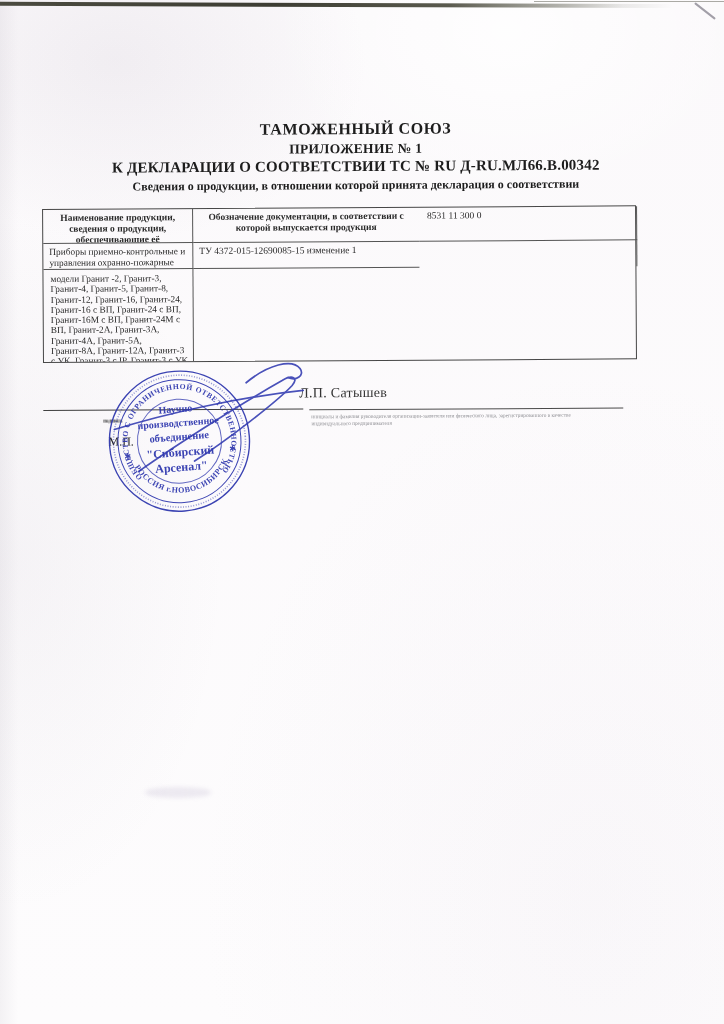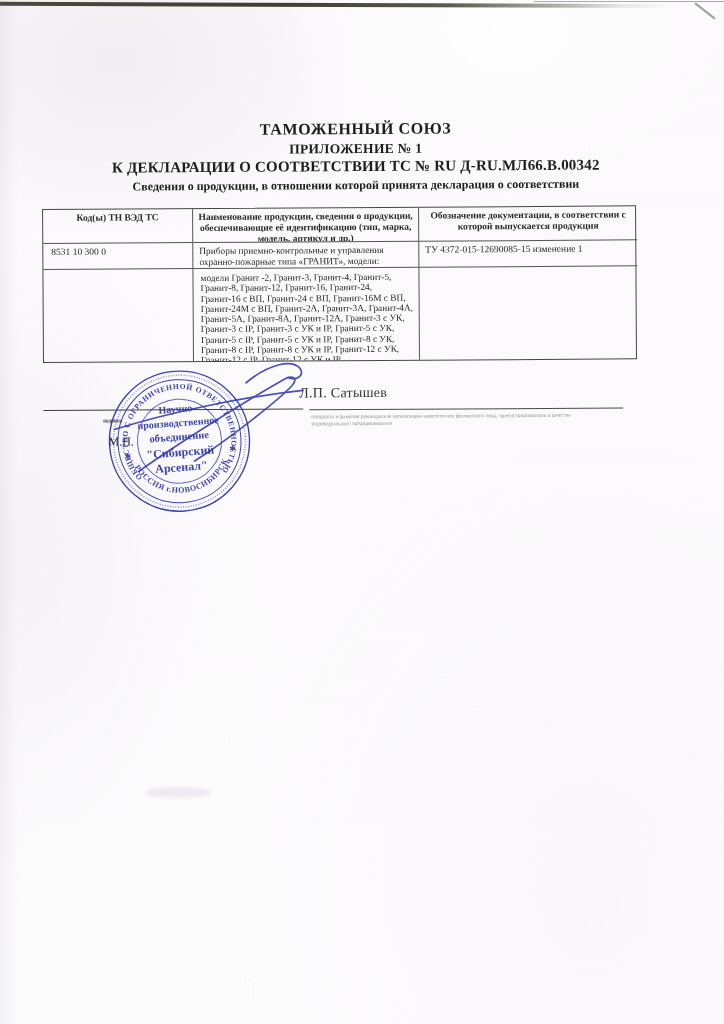--- a/index.html
+++ b/index.html
@@ -71,25 +71,24 @@
   <div class="doc">
 
     <div class="titles">
       <div class="t1">ТАМОЖЕННЫЙ СОЮЗ</div>
       <div class="t2">ПРИЛОЖЕНИЕ № 1</div>
       <div class="t3">К ДЕКЛАРАЦИИ О СООТВЕТСТВИИ ТС № RU Д-RU.МЛ66.В.00342</div>
       <div class="t4">Сведения о продукции, в отношении которой принята декларация о соответствии</div>
     </div>
 
     <div class="tbl">
-      <div class="cell head">Код(ы) ТН ВЭД ТС</div>
       <div class="cell head">Наименование продукции, сведения о продукции, обеспечивающие её идентификацию (тип, марка, модель, артикул и др.)</div>
       <div class="cell head lastcol">Обозначение документации, в соответствии с которой выпускается продукция</div>
 
-      <div class="cell code">8531 10 300 0</div>
+      <div class="cell code">8531 11 300 0</div>
       <div class="cell name1">Приборы приемно-контрольные и управления охранно-пожарные типа «ГРАНИТ», модели:</div>
       <div class="cell lastcol">ТУ 4372-015-12690085-15 изменение 1</div>
 
       <div class="cell lastrow"></div>
       <div class="cell models lastrow">модели Гранит -2, Гранит-3, Гранит-4, Гранит-5, Гранит-8, Гранит-12, Гранит-16, Гранит-24, Гранит-16 с ВП, Гранит-24 с ВП, Гранит-16М с ВП, Гранит-24М с ВП, Гранит-2А, Гранит-3А, Гранит-4А, Гранит-5А, Гранит-8А, Гранит-12А, Гранит-3 с УК, Гранит-3 с IP, Гранит-3 с УК и IP, Гранит-5 с УК, Гранит-5 с IP, Гранит-5 с УК и IP, Гранит-8 с УК, Гранит-8 с IP, Гранит-8 с УК и IP, Гранит-12 с УК, Гранит-12 с IP, Гранит-12 с УК и IP</div>
       <div class="cell lastcol lastrow"></div>
     </div>
 
     <div class="sig-line1"></div>
     <div class="sig-line2"></div>

